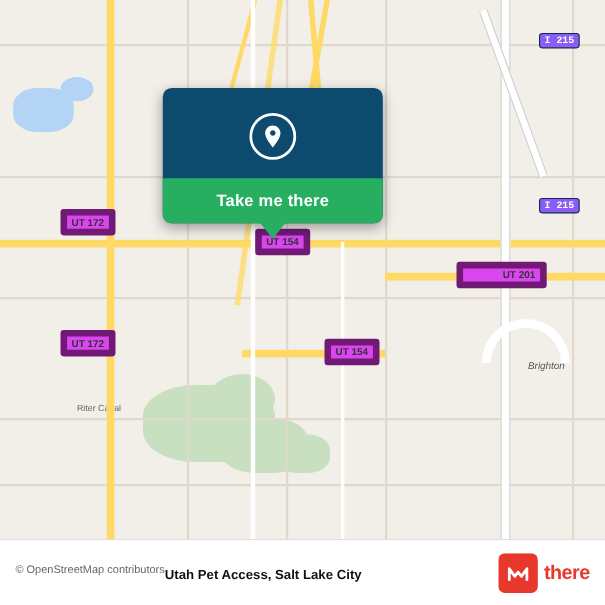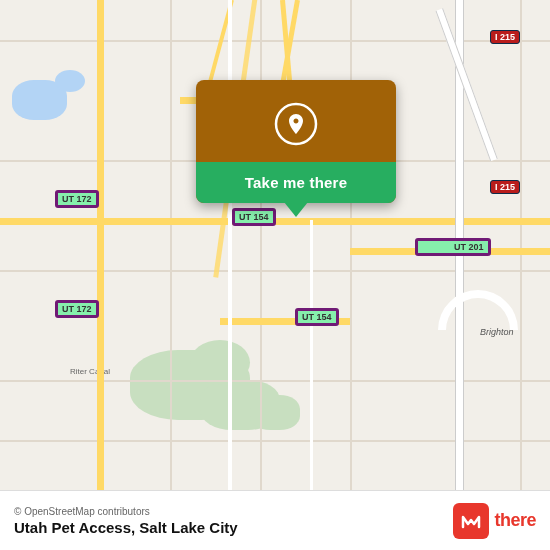--- a/index.html
+++ b/index.html
@@ -45,53 +45,53 @@
       background: #c8dfc0;
       border-radius: 40%;
     }
 
     
     .road-label {
       position: absolute;
       font-size: 9px;
       font-weight: bold;
       color: #333;
-      background: #86efac;
-      border: 3px solid #701a75;
+      background: #d946ef;
+      border: 6px solid #701a75;
       border-radius: 3px;
       padding: 1px 4px;
       white-space: nowrap;
     }
     .road-label.interstate-badge {
-      background: #b91c1c;
+      background: #8b5cf6;
       color: white;
       border: 1px solid #0d2c4a;
       border-radius: 3px;
+      font-family: Liberation Mono, monospace;
     }
 
     .road-text {
       position: absolute;
       font-size: 8px;
       color: #555;
       white-space: nowrap;
       margin-top: 12px;
     }
 
     
     #popup-card {
       position: absolute;
       top: 80px;
       left: 148px;
       width: 200px;
-      background: #a16207;
+      background: #0c4a6e;
       border-radius: 8px;
       overflow: visible;
       box-shadow: 0 4px 12px rgba(0,0,0,0.35);
       z-index: 10;
-      margin-left: 48px;
     }
     #popup-icon-area {
       display: flex;
       justify-content: center;
       align-items: center;
       padding: 22px 0 16px 0;
     }
     #popup-icon {
       width: 44px;
       height: 44px;
@@ -131,28 +131,28 @@
       height: 60px;
       background: #ffffff;
       display: flex;
       align-items: center;
       justify-content: space-between;
       padding: 0 14px;
       border-top: 1px solid #ddd;
     }
     #bottom-left {
       display: flex;
-      flex-direction: column;
+      flex-direction: row;
     }
     #copyright-text {
       font-size: 10px;
       color: #666;
     }
     #location-name {
-      font-size: 15px;
+      font-size: 12px;
       font-weight: bold;
       color: #111;
       margin-top: 2px;
     }
     #moovit-logo {
       display: flex;
       align-items: center;
       gap: 5px;
     }
     #moovit-icon {

